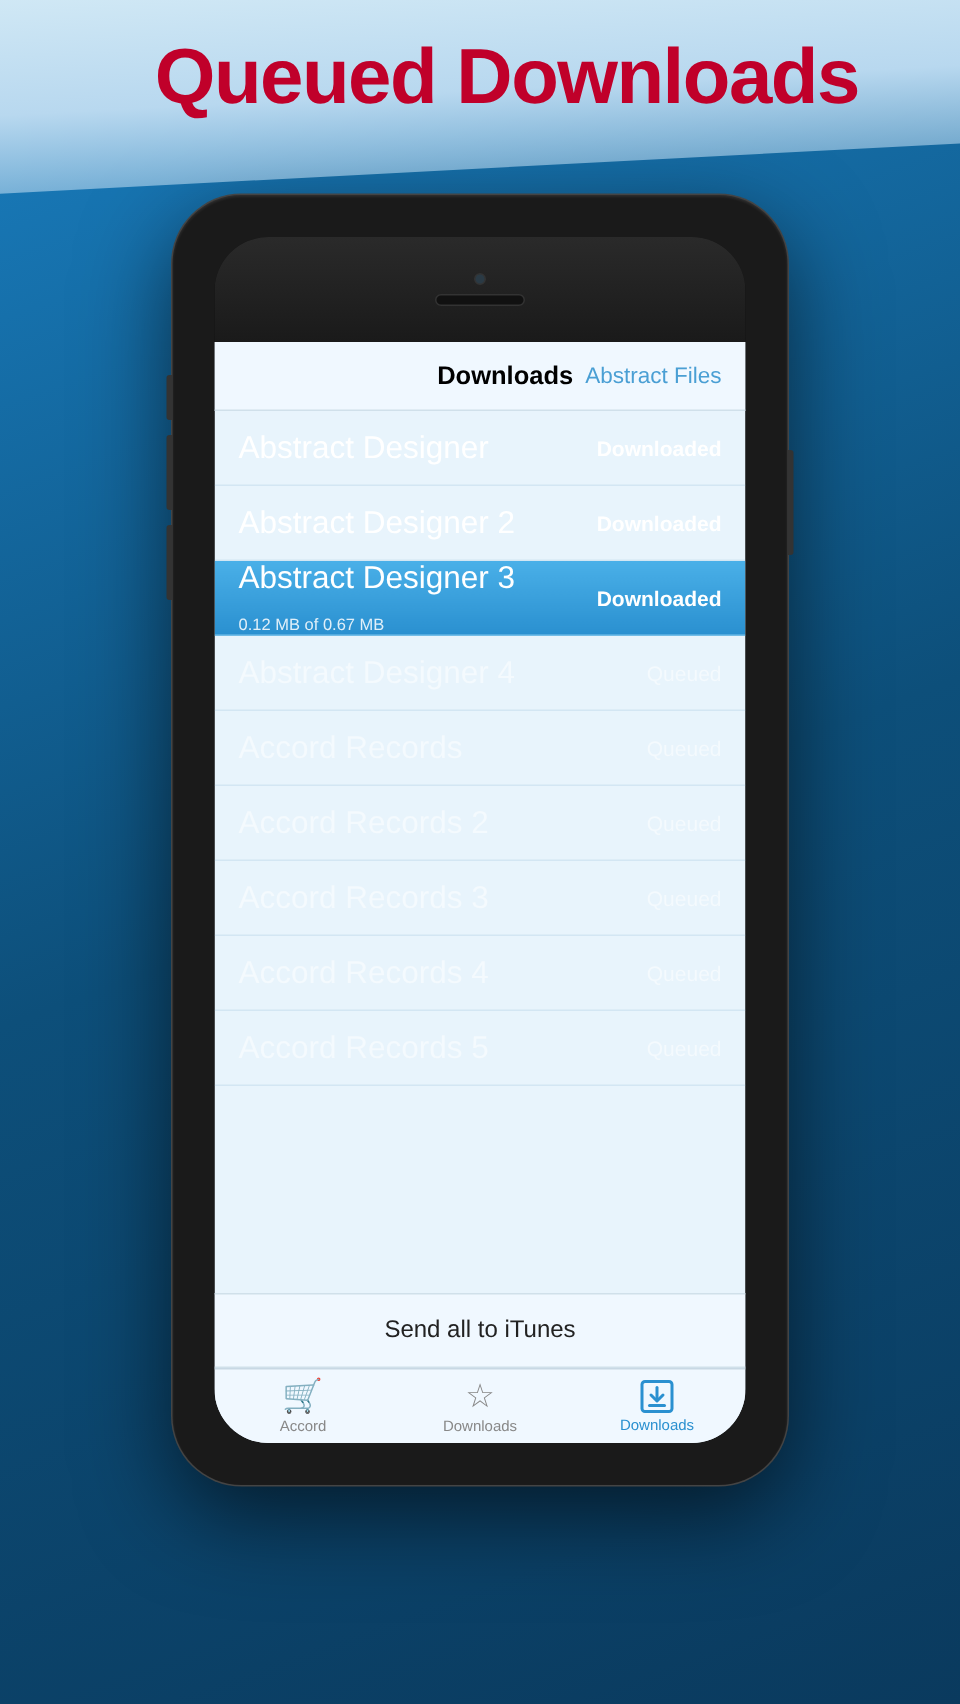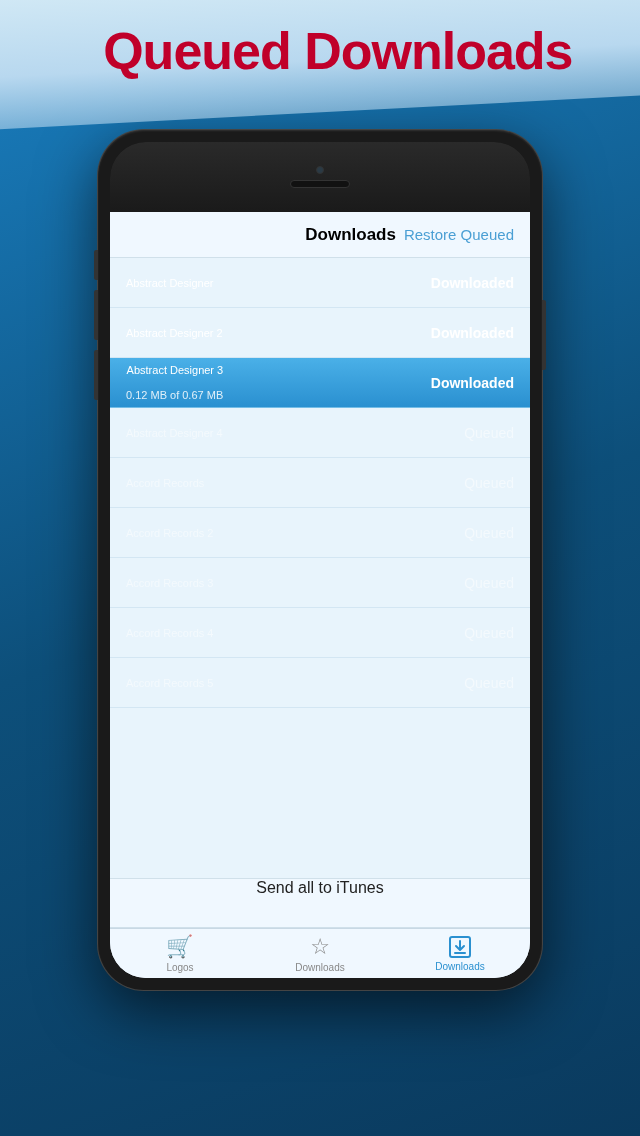--- a/index.html
+++ b/index.html
@@ -38,25 +38,25 @@
       margin-left: 30px;
       letter-spacing: -1px;
     }
 
     
     .phone-frame {
       position: absolute;
       top: 130px;
       left: 50%;
       transform: translateX(-50%);
-      width: 444px;
+      width: 410px;
       height: 860px;
       background: #1a1a1a;
       border-radius: 46px;
-      padding: 12px;
+      padding: 28px;
       box-shadow:
         0 0 0 1px #444,
         0 20px 60px rgba(0,0,0,0.6),
         inset 0 1px 2px rgba(255,255,255,0.1);
     }
 
     
     .phone-inner {
       width: 100%;
       height: 100%;
@@ -145,21 +145,21 @@
     .download-item.active {
       background: linear-gradient(180deg, #4ab0e8 0%, #2a90d0 100%);
     }
 
     .item-left {
       display: flex;
       flex-direction: column;
     }
 
     .item-name {
-      font-size: 11px;
+      font-size: 21px;
       color: #fff;
       font-weight: 500;
       text-align: right;
     }
 
     .item-name.queued {
       color: rgba(255,255,255,0.5);
       font-weight: 400;
     }
 
@@ -178,21 +178,21 @@
     .item-status.queued {
       color: rgba(255,255,255,0.5);
       font-weight: 400;
     }
 
     
     .send-all-bar {
       background: rgba(240,248,255,0.95);
       height: 50px;
       display: flex;
-      align-items: flex-start;
+      align-items: center;
       justify-content: center;
       border-top: 1px solid #d0e0ea;
       border-bottom: 1px solid #d0e0ea;
       flex-shrink: 0;
     }
 
     .send-all-text {
       font-size: 16px;
       color: #222;
     }
@@ -301,21 +301,21 @@
 
     <div class="phone-top-bar">
       <div class="phone-camera"></div>
       <div class="phone-speaker"></div>
     </div>
 
     <div class="screen">
 
       <div class="nav-bar">
         <span class="nav-title">Downloads</span>
-        <span class="nav-action">Restore Queued</span>
+        <span class="nav-action">Abstract Files</span>
       </div>
 
       <div class="download-list" id="download-list-container">
       <div class="download-item">
       <div class="item-left">
         <span class="item-name">Abstract Designer</span>
 
       </div>
       <span class="item-status">Downloaded</span>
     </div>
@@ -377,21 +377,21 @@
     </div>
         </div>
 
       <div class="send-all-bar">
         <span class="send-all-text">Send all to iTunes</span>
       </div>
 
       <div class="tab-bar">
         <div class="tab-item">
           <span class="tab-icon">🛒</span>
-          <span class="tab-label">Logos</span>
+          <span class="tab-label">Accord</span>
         </div>
         <div class="tab-item">
           <span class="tab-icon">☆</span>
           <span class="tab-label">Downloads</span>
         </div>
         <div class="tab-item">
           <div class="dl-box" style="position:relative; margin-bottom:1px;">
             <svg width="14" height="14" viewBox="0 0 14 14" fill="none">
               <line x1="7" y1="1" x2="7" y2="9" stroke="#2a90d0" stroke-width="2" stroke-linecap="round"></line>
               <polyline points="3,6 7,10 11,6" stroke="#2a90d0" stroke-width="2" fill="none" stroke-linejoin="round" stroke-linecap="round"></polyline>

